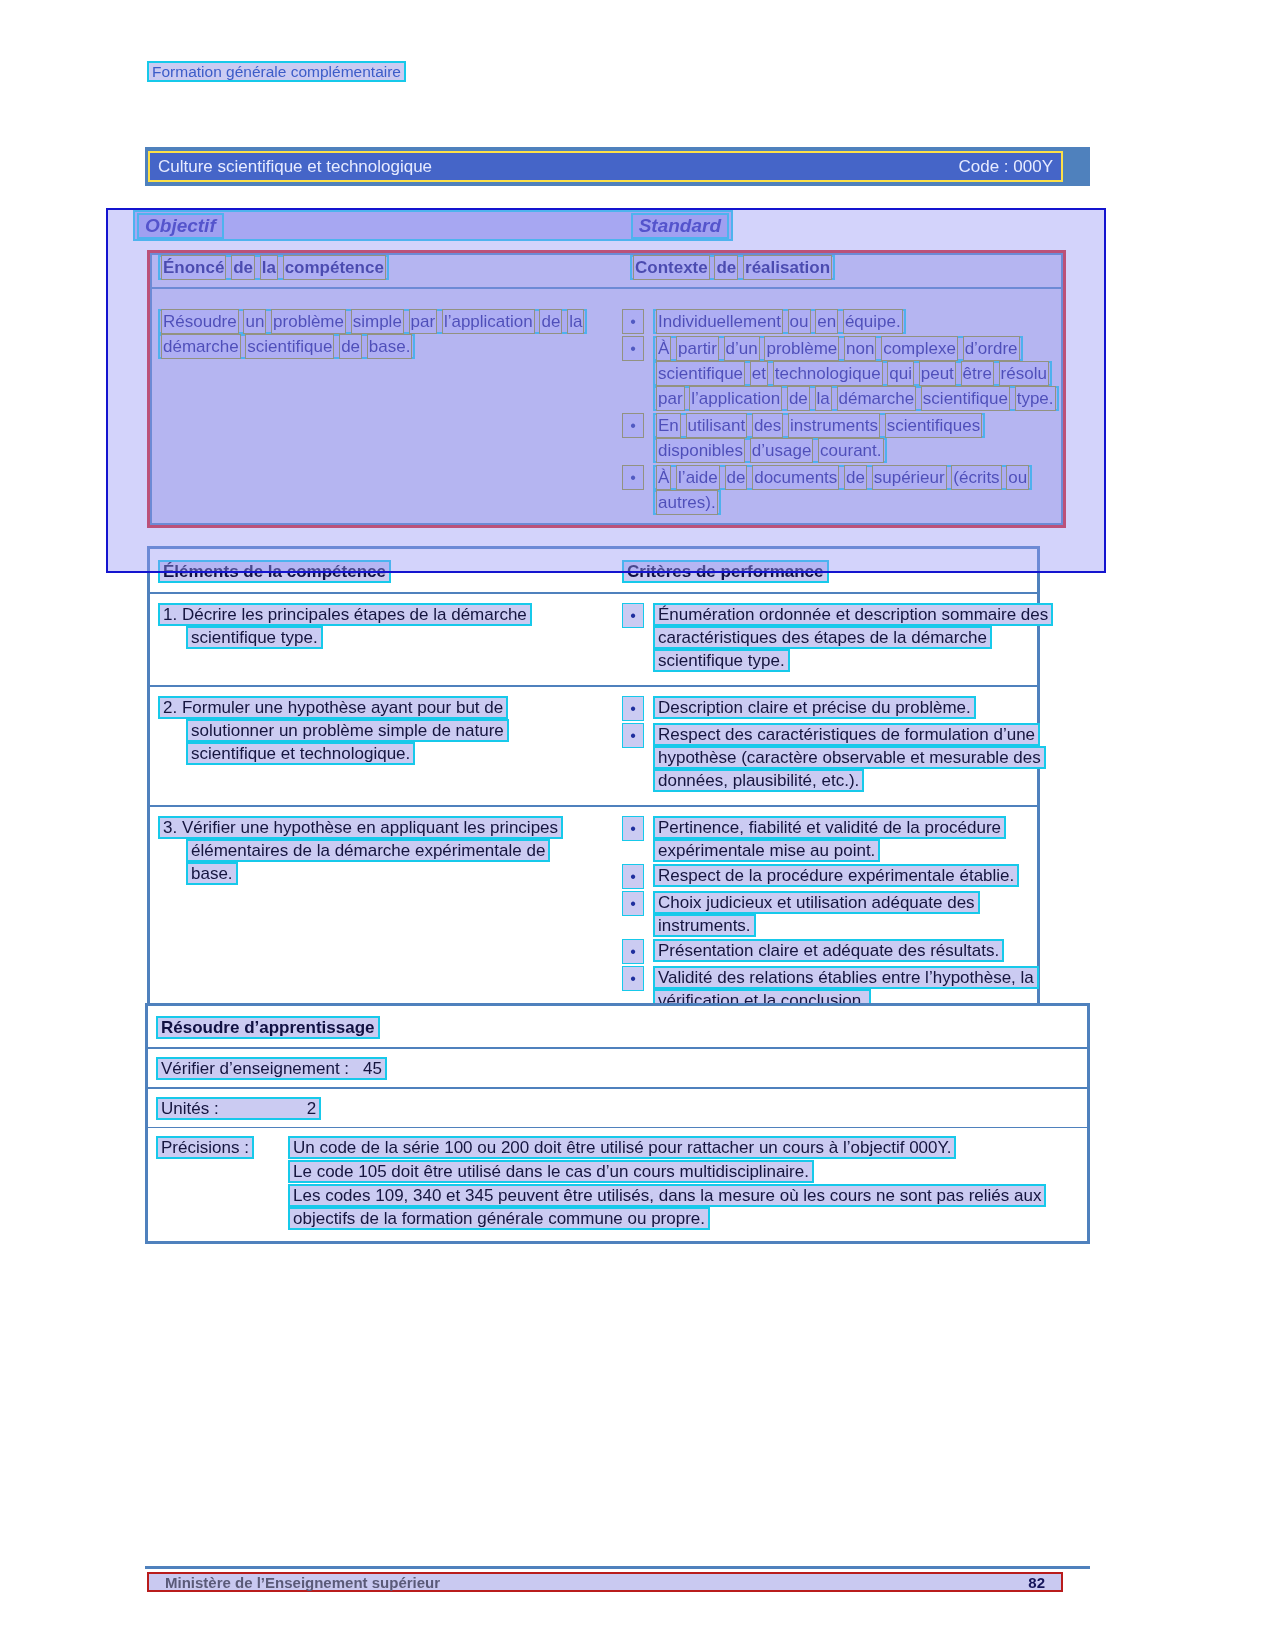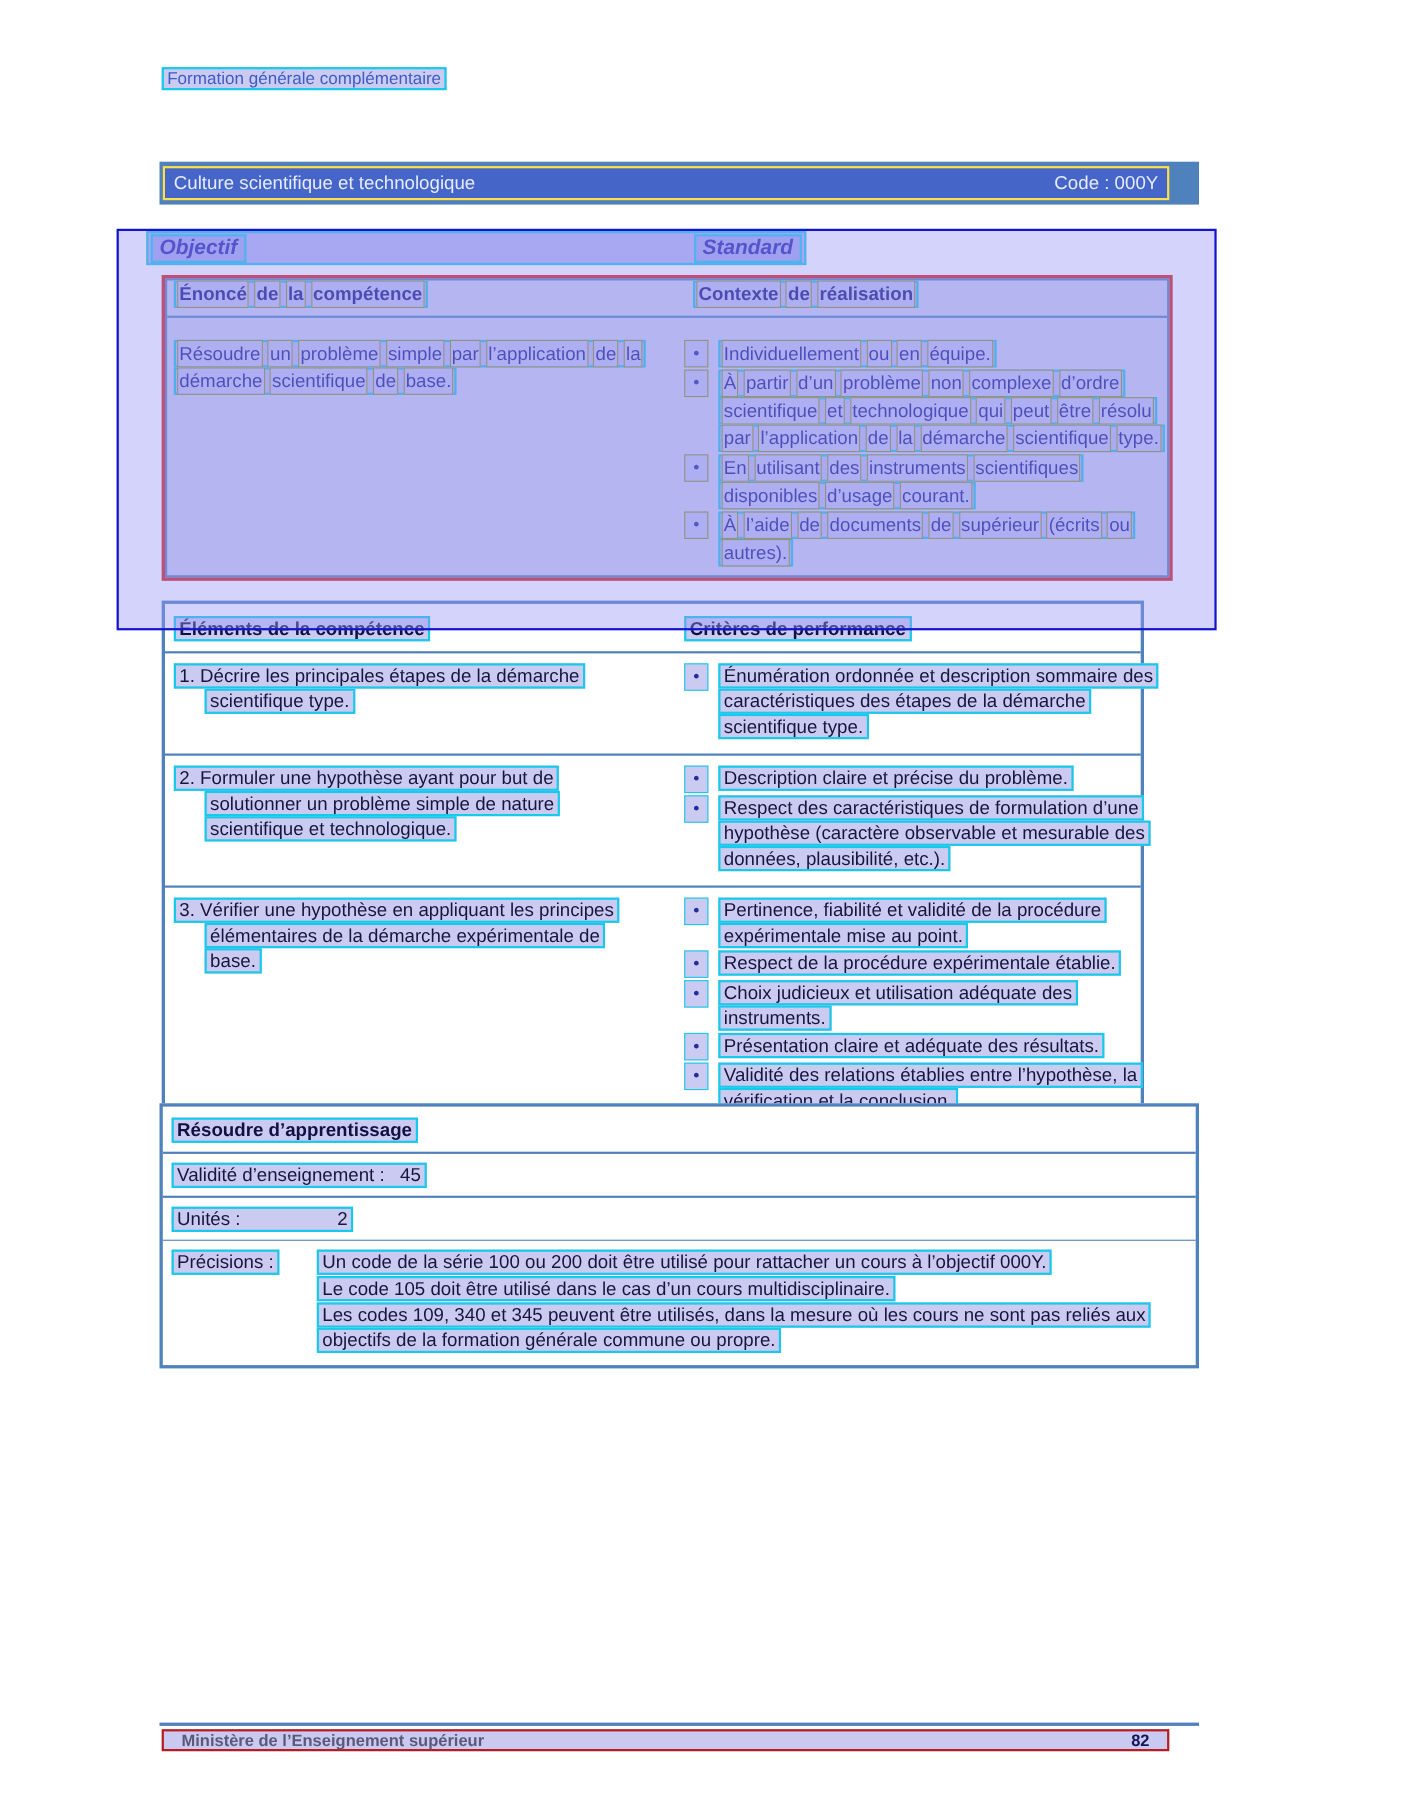--- a/index.html
+++ b/index.html
@@ -266,21 +266,21 @@
 </div>
 
 <div class="overlay"></div>
 
 <div class="act">
   <div class="act-title">
     <span class="hl">Résoudre d’apprentissage</span>
   </div>
   <div class="act-div"></div>
   <div class="act-row">
-    <span class="hl"><span>Validité d’enseignement :</span><span class="gap-sm"></span><span>45</span></span>
+    <span class="hl"><span>Vérifier d’enseignement :</span><span class="gap-sm"></span><span>45</span></span>
   </div>
   <div class="act-div2"></div>
   <div class="act-row">
     <span class="hl"><span>Unités :</span><span class="gap-lg"></span><span>2</span></span>
   </div>
   <div class="act-div2"></div>
   <div class="act-prec">
     <span class="prec-label"><span class="hl">Précisions :</span></span>
     <div class="prec-lines">
       <div class="prec-line"><span class="hl">Un code de la série 100 ou 200 doit être utilisé pour rattacher un cours à l’objectif 000Y.</span></div>

